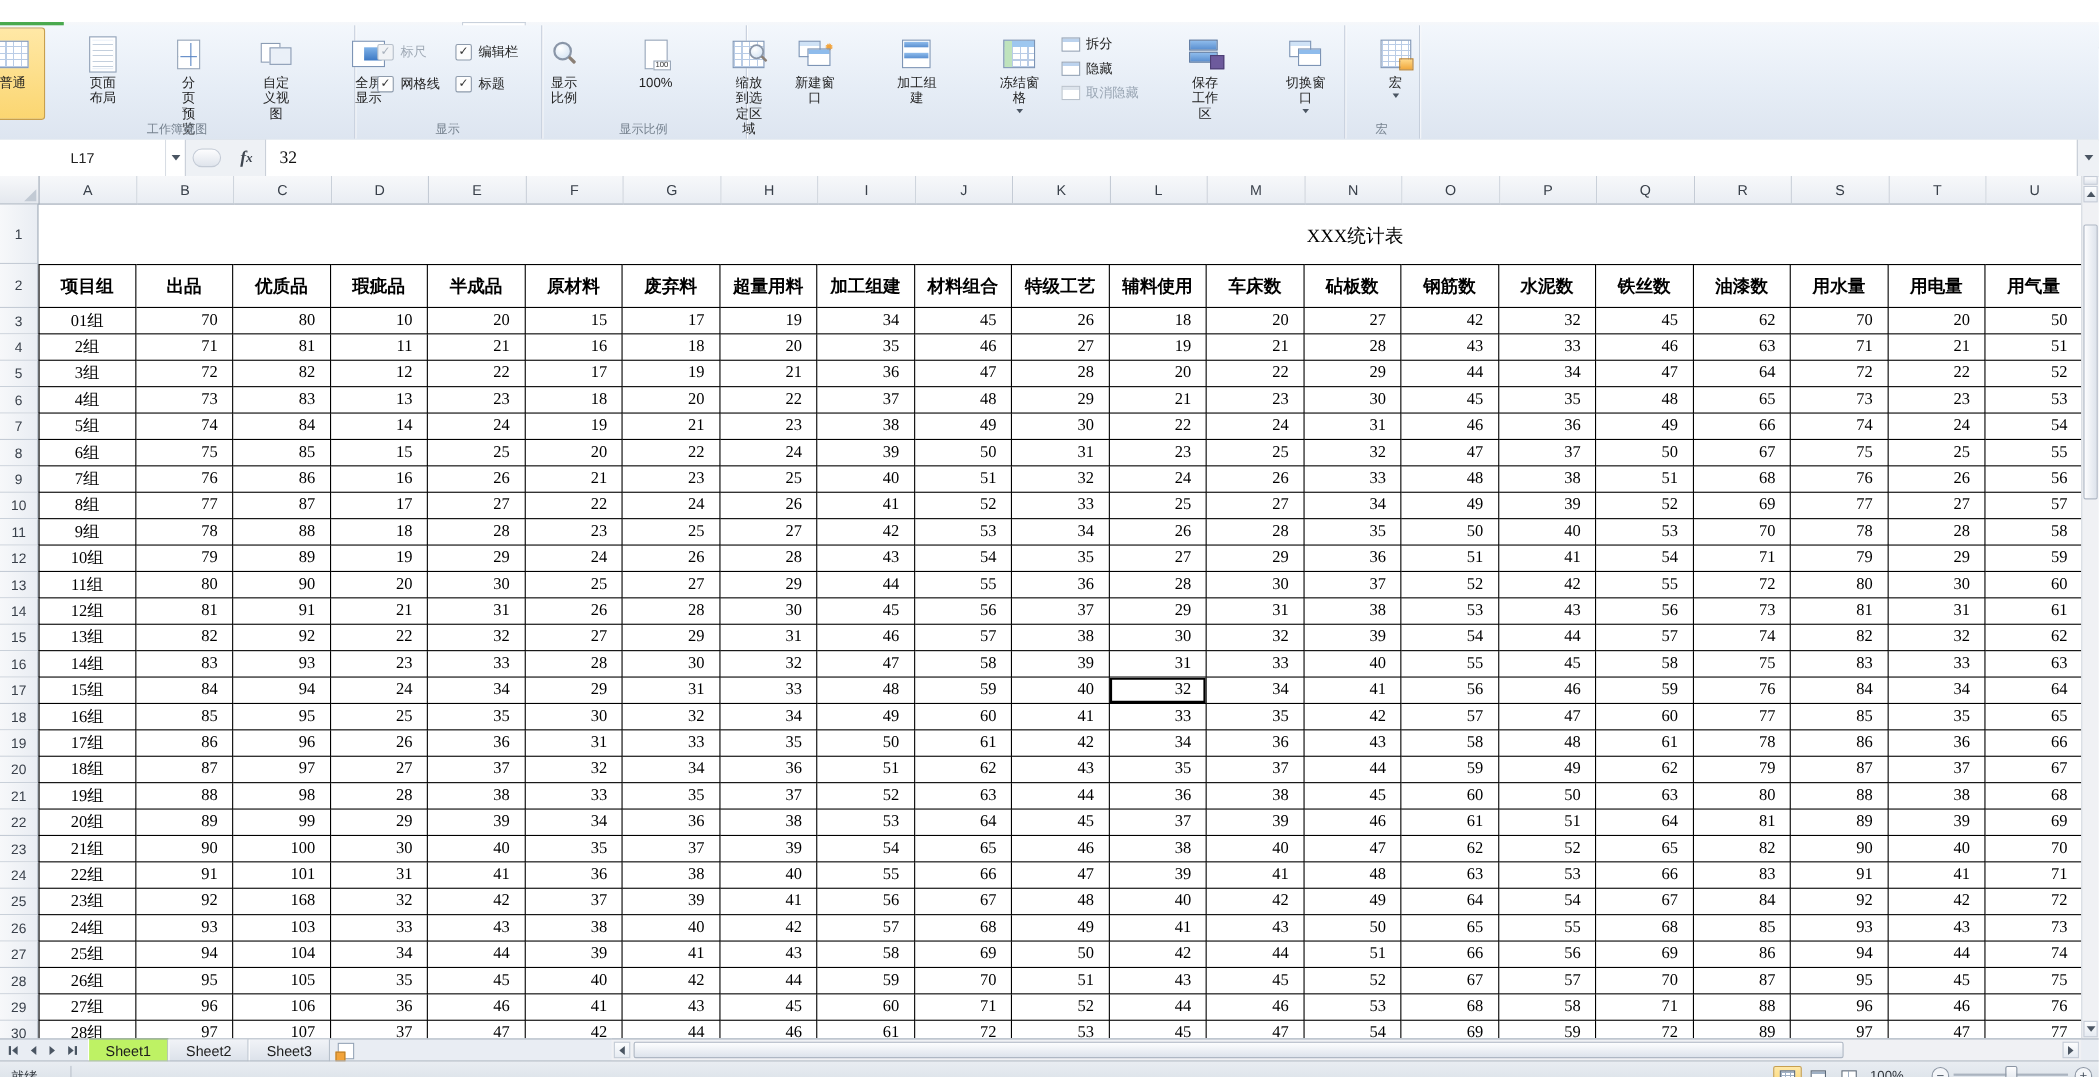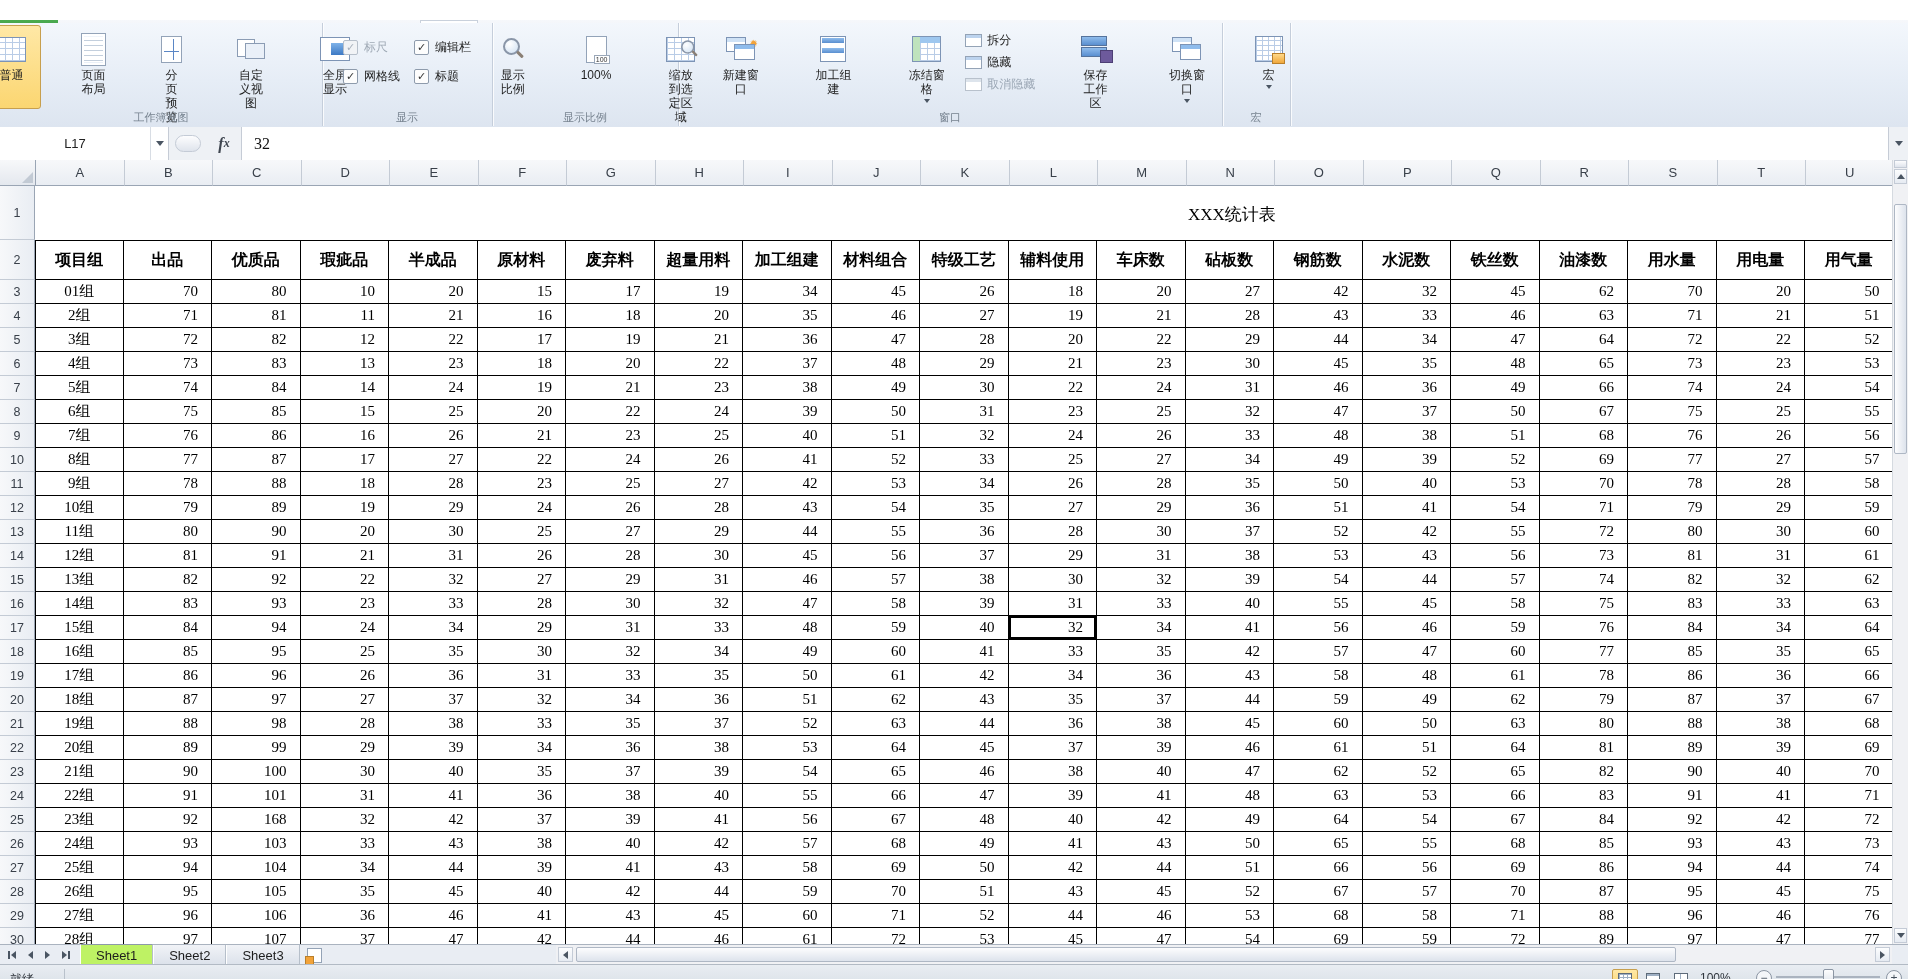--- a/index.html
+++ b/index.html
@@ -376,21 +376,20 @@
           <span>保存工作区</span>
         </div>
         <div class="bigbtn" style="width:64px">
           <span class="icn">
               <span class="i-win2"></span>
             </span>
           <span>切换窗口</span>
           <span class="dd"></span>
         </div>
       </div>
-      <div class="glabel">窗口</div>
     </div>
 
     <div class="rgroup" style="left:1222px;width:68px;">
       <div class="gbody">
         <div class="bigbtn" style="width:44px">
           <span class="icn">
               <span class="i-macro"></span>
             </span>
           <span>宏</span>
           <span class="dd"></span>

